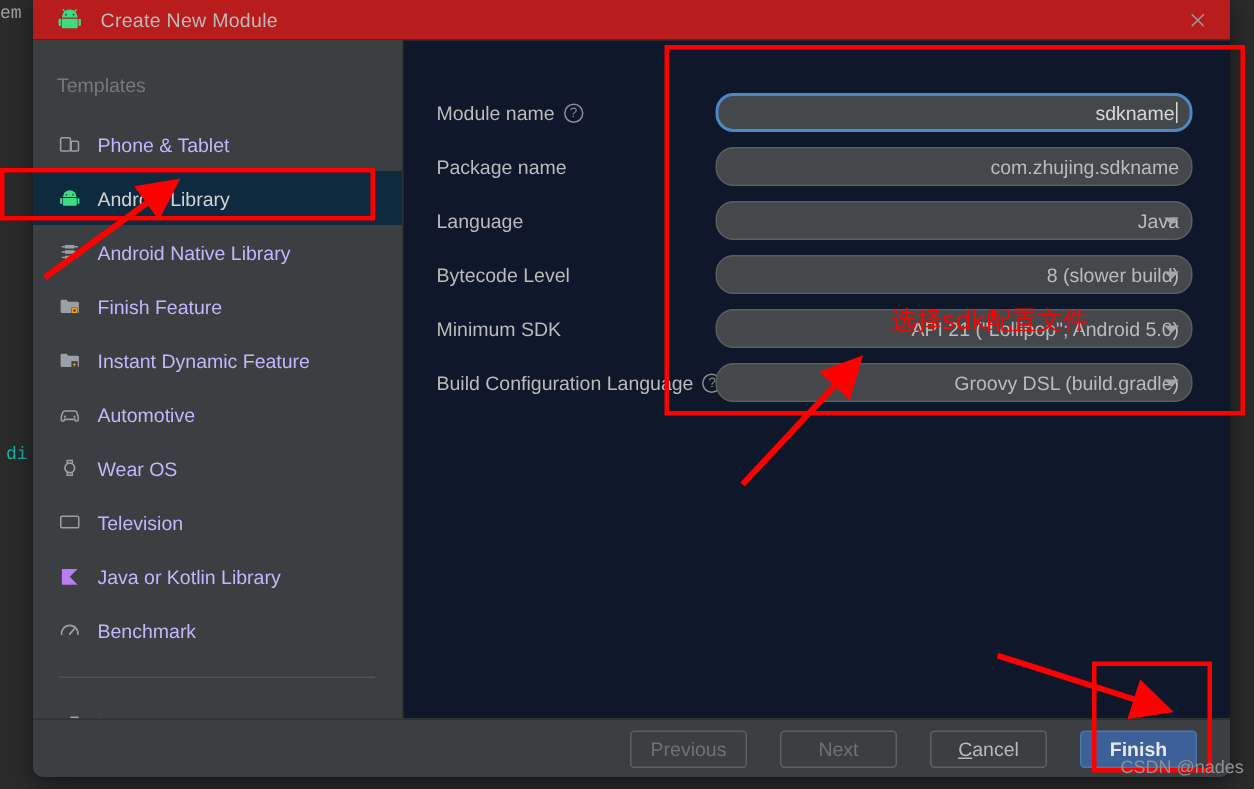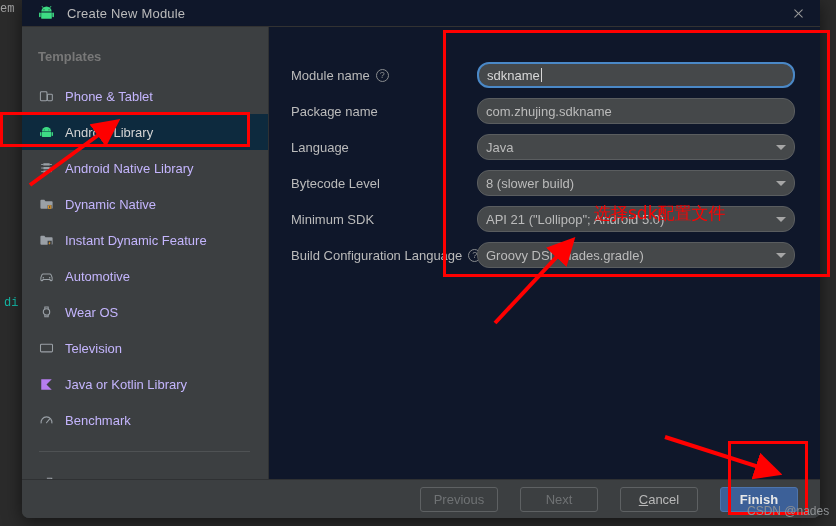--- a/index.html
+++ b/index.html
@@ -31,21 +31,21 @@
     background: #3c3f41;
     border-radius: 0 0 7px 7px;
     box-shadow: 0 4px 18px rgba(0,0,0,.55);
     overflow: hidden;
   }
 
   
   .titlebar {
     position: relative;
     height: 27px;
-    background: #0f172a;
+    background: #b91c1c;
     border-bottom: 1px solid #323232;
     display: flex;
     align-items: center;
     padding-left: 16px;
   }
   .title-icon { width: 17px; height: 17px; margin-right: 12px; flex: none; }
   .title-text {
     font-size: 13px;
     color: #bbbbbb;
     letter-spacing: .2px;
@@ -77,21 +77,20 @@
     flex: 1;
     background: #0f172a;
     position: relative;
     padding-top: 30px;
   }
 
   .tmpl-header {
     font-size: 13px;
     color: #787878;
     padding: 8px 0 14px 16px;
-    font-weight: bold;
   }
 
   .tmpl-item {
     display: flex;
     align-items: center;
     height: 36px;
     padding-left: 16px;
     color: #c4b5fd;
     font-size: 13px;
     cursor: default;
@@ -144,20 +143,21 @@
     height: 26px;
     background: #45484a;
     border: 1px solid #5a5d5f;
     border-radius: 12px;
     display: flex;
     align-items: center;
     padding: 0 8px;
     font-size: 13px;
     color: #bbbbbb;
     position: relative;
+    justify-content: flex-end;
   }
   .field.focused {
     border: 2px solid #4a88c7;
     background: #45484a;
     color: #d8d8d8;
   }
   .caret {
     display: inline-block;
     width: 1px; height: 14px;
     background: #d8d8d8;
@@ -333,21 +333,21 @@
         </div>
 
         <div class="tmpl-item">
           <span class="tmpl-icon">
             <svg viewBox="0 0 16 16" width="15" height="15">
               <path d="M1.5 4a1 1 0 0 1 1-1h3.2l1.2 1.4h6.6a1 1 0 0 1 1 1v6.1a1 1 0 0 1-1 1h-11a1 1 0 0 1-1-1V4z" fill="#9aa0a6"></path>
               <rect x="9.2" y="8.6" width="4.2" height="4.2" fill="#3c3f41"></rect>
               <rect x="10" y="9.4" width="2.6" height="2.6" fill="none" stroke="#f0a02a" stroke-width="1"></rect>
             </svg>
           </span>
-          <span>Dynamic Native</span>
+          <span>Finish Feature</span>
         </div>
 
         <div class="tmpl-item">
           <span class="tmpl-icon">
             <svg viewBox="0 0 16 16" width="15" height="15">
               <path d="M1.5 4a1 1 0 0 1 1-1h3.2l1.2 1.4h6.6a1 1 0 0 1 1 1v6.1a1 1 0 0 1-1 1h-11a1 1 0 0 1-1-1V4z" fill="#9aa0a6"></path>
               <rect x="9.2" y="8.3" width="4.4" height="4.6" fill="#3c3f41"></rect>
               <path d="M11.8 8.8l-1.8 2.3h1.1l-.5 1.8 1.9-2.4h-1.2l.5-1.7z" fill="#f0a02a"></path>
             </svg>
           </span>
@@ -460,21 +460,21 @@
             <span class="combo-arrow"></span>
           </div>
         </div>
 
         <div class="form-row">
           <div class="form-label">
             <span>Build Configuration Language</span>
             <span class="help-icon">?</span>
           </div>
           <div class="field">
-            <span>Groovy DSL (nades.gradle)</span>
+            <span>Groovy DSL (build.gradle)</span>
             <span class="combo-arrow"></span>
           </div>
         </div>
 
       </div>
     </div>
 
     <div class="footer">
       <div class="btn">Previous</div>
       <div class="btn">Next</div>

